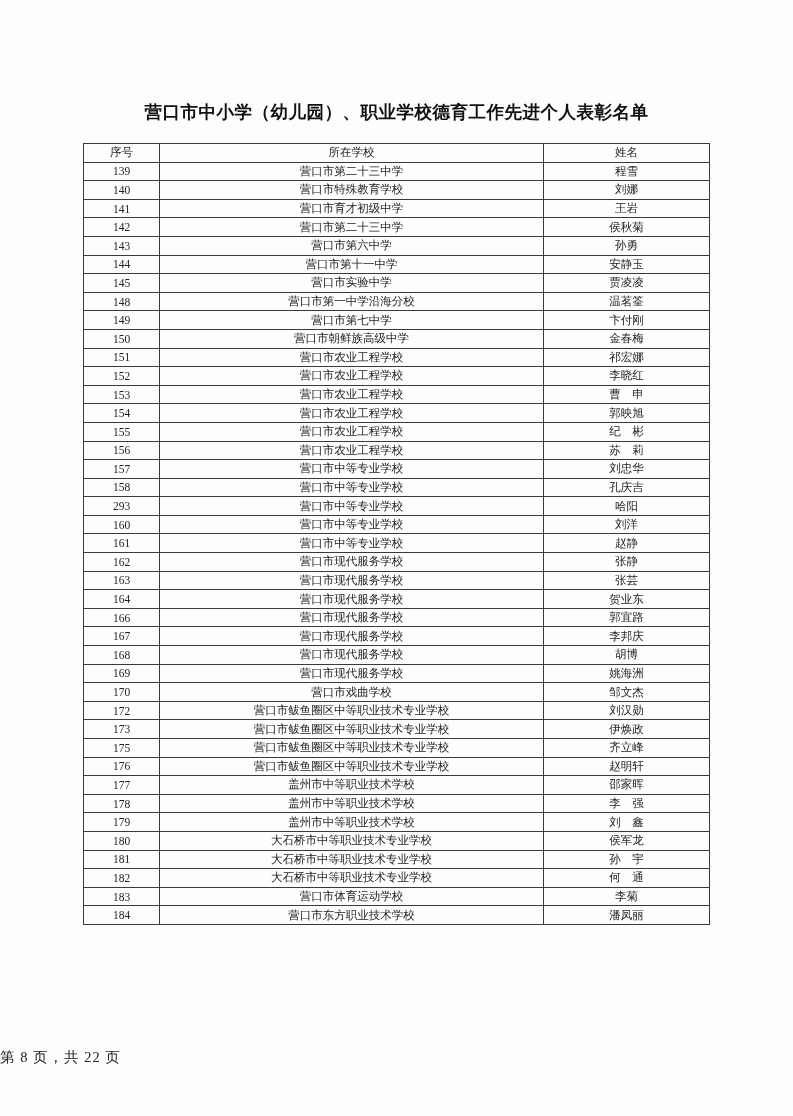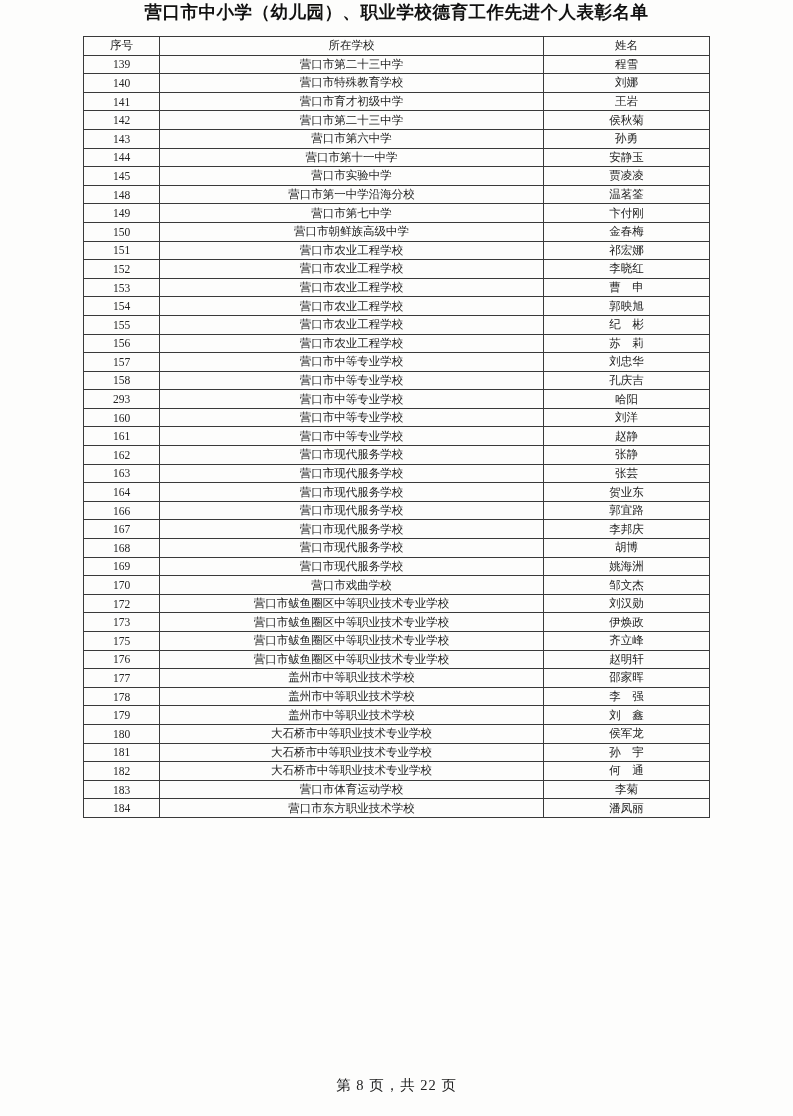--- a/index.html
+++ b/index.html
@@ -13,29 +13,30 @@
     height: 1116px;
     margin: 0 auto;
     background: #fdfdfc;
     overflow: hidden;
     font-family: "Liberation Serif", "DejaVu Serif", serif;
     color: #1c1c1c;
     box-sizing: border-box;
   }
   .title {
     margin: 0;
+    padding-top: 100px;
     text-align: center;
     font-size: 17.5px;
     font-weight: bold;
     letter-spacing: 0.5px;
     color: #111;
   }
   table.roster {
     width: 626px;
-    margin: 12px auto 0 auto;
+    margin: 19px auto 0 auto;
     border-collapse: collapse;
     table-layout: fixed;
   }
   table.roster th,
   table.roster td {
     border: 1px solid #3a3a3a;
     text-align: center;
     vertical-align: middle;
     font-size: 11.5px;
     font-weight: normal;
@@ -46,25 +47,24 @@
     color: #222;
   }
   col.c-no   { width: 76px; }
   col.c-school { width: 384px; }
   col.c-name { width: 166px; }
   .footer {
     position: absolute;
     left: 0;
     right: 0;
     top: 1048px;
-    text-align: center;
+    text-align: left;
     font-size: 14.5px;
     letter-spacing: 1px;
     color: #222;
-    margin-top: 28px;
   }
 </style>
 </head>
 <body>
 
 <div class="page">
   <h1 class="title">营口市中小学（幼儿园）、职业学校德育工作先进个人表彰名单</h1>
 
   <table class="roster">
     <colgroup>

